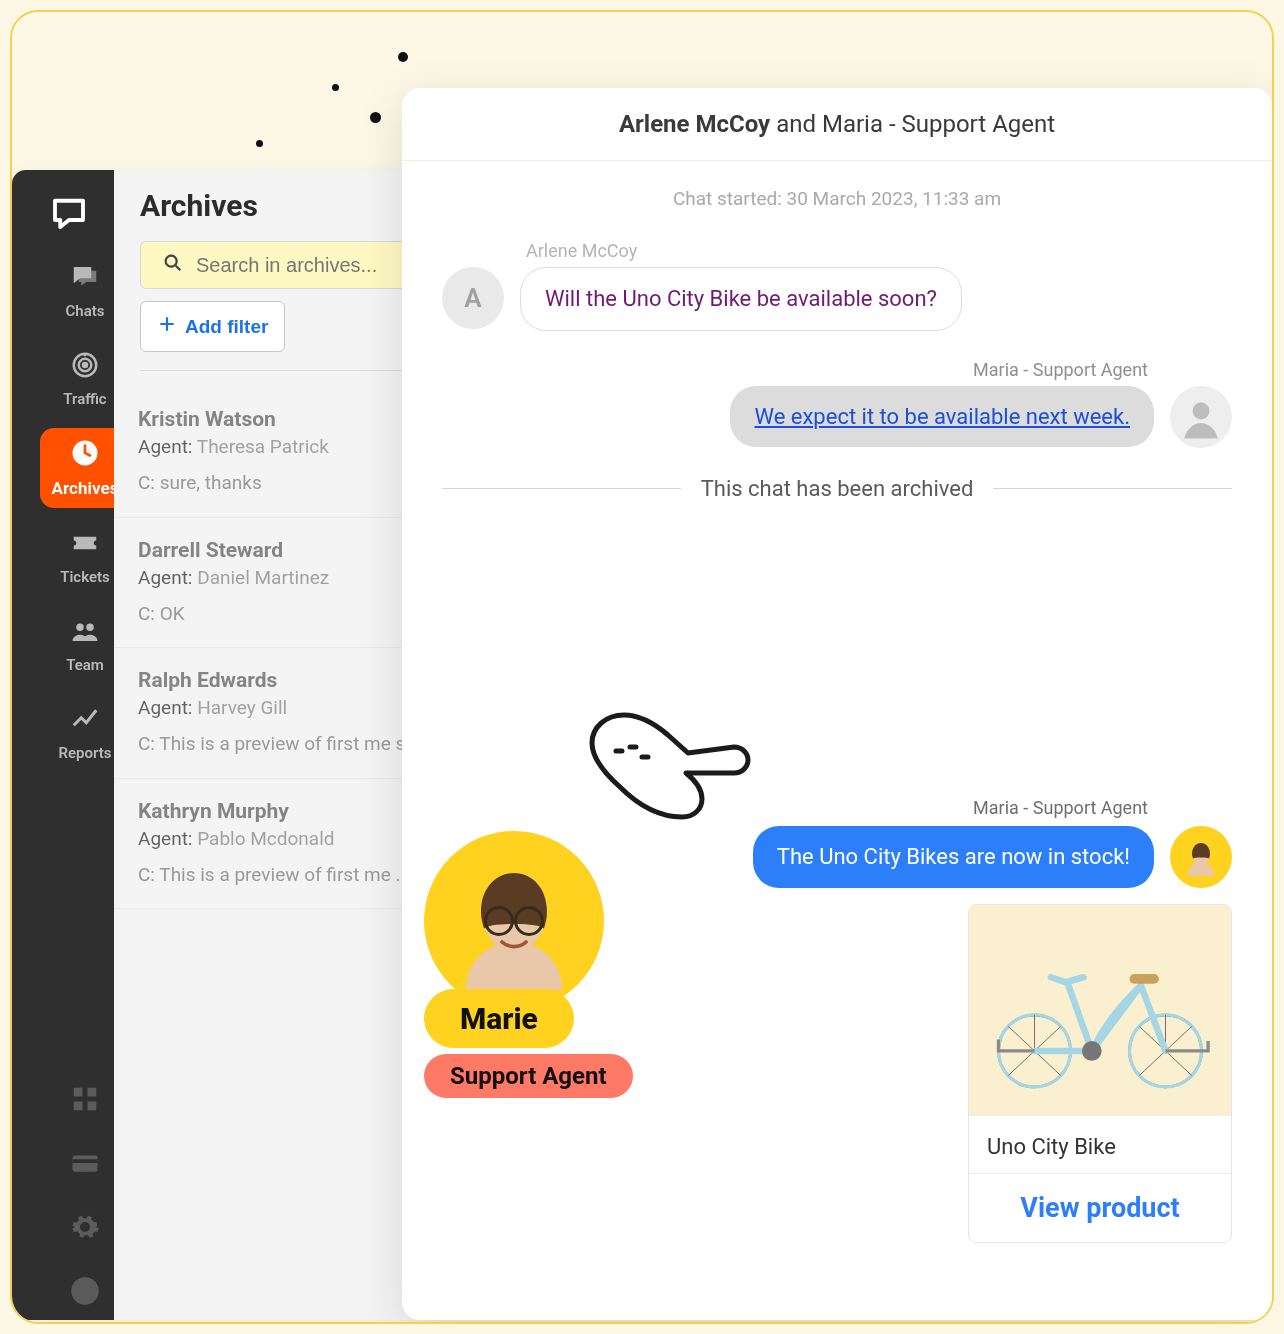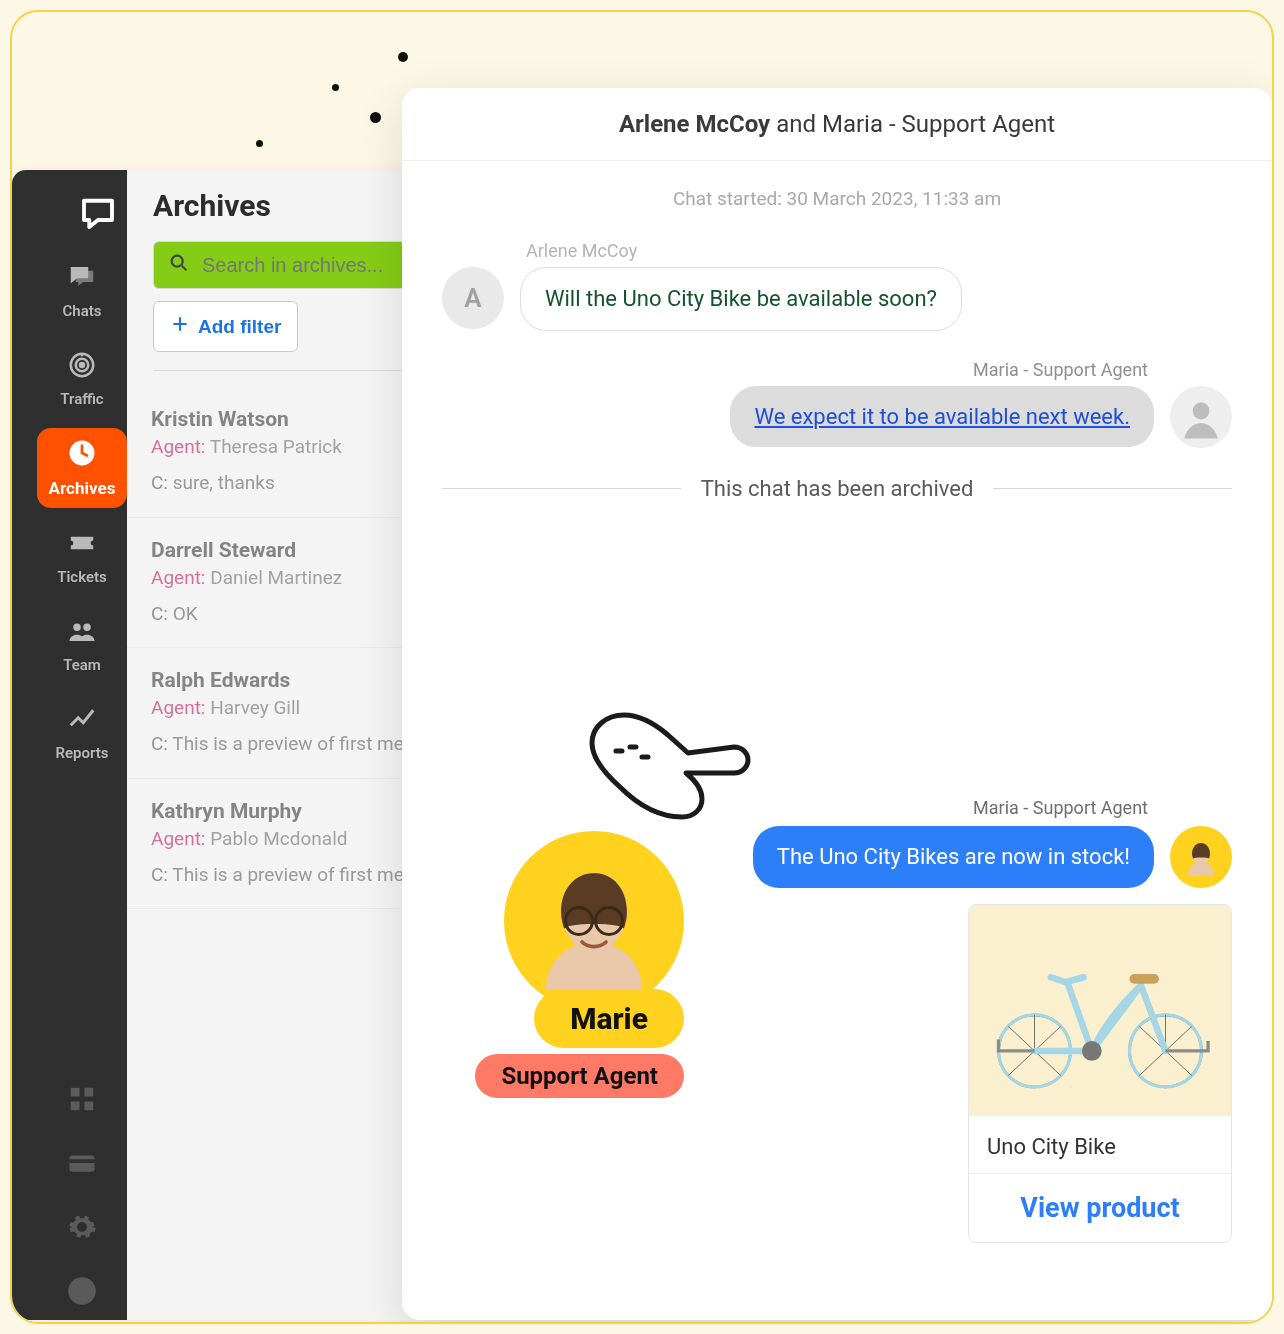--- a/index.html
+++ b/index.html
@@ -32,27 +32,28 @@
     top: 158px;
     width: 1264px;
     height: 1150px;
     background: #f4f4f4;
     border-radius: 14px;
     display: flex;
     overflow: hidden;
     box-shadow: 0 4px 20px rgba(0,0,0,0.06);
   }
   .sidebar {
-    width: 115px;
+    width: 102px;
     background: #2f2f2f;
     display: flex;
     flex-direction: column;
-    align-items: flex-end;
+    align-items: flex-start;
     padding-top: 14px;
     gap: 10px;
+    padding-left: 28px;
   }
   .logo-tile {
     width: 58px; height: 58px;
     display:flex; align-items:center; justify-content:center;
     color:#fff;
   }
   .nav-item {
     width: 90px;
     padding: 10px 2px 10px;
     display:flex; flex-direction:column; align-items:center;
@@ -75,22 +76,22 @@
     background: #f4f4f4;
     border-right: 1px solid #e5e5e5;
     display:flex; flex-direction:column;
   }
   .list-header {
     padding: 18px 26px 16px;
   }
   .list-header h2 { font-size: 30px; font-weight: 700; color:#2c2c2c; margin-bottom: 18px; }
   .search {
     display:flex; align-items:center;
-    background:#84cc16; border:1px solid #d9d9d9; border-radius:6px;
-    padding: 10px 14px; gap:12px;
+    background:#fef9c3; border:1px solid #d9d9d9; border-radius:6px;
+    padding: 10px 21px; gap:12px;
     margin-bottom: 12px;
   }
   .search svg { width:22px; height:22px; color:#444; }
   .search input {
     border:none; outline:none; font-size:20px; color:#555; width:100%;
     background:transparent;
   }
   .add-filter {
     display:inline-flex; align-items:center; gap:8px;
     background:#fff; border:1px solid #c9c9c9; border-radius:6px;
@@ -98,21 +99,21 @@
     color:#1a73e8; font-size:19px; font-weight:600;
     cursor:pointer;
   }
   .add-filter svg { width:20px; height:20px; stroke:#1a73e8; }
   .list-header-divider { height:1px; background:#dadada; margin-top:18px; }
 
   .chat-list { flex:1; overflow:auto; opacity:0.6; }
   .chat-item { padding: 20px 24px; border-bottom:1px solid #e3e3e3; }
   .chat-item .name { font-size:21px; font-weight:700; color:#3a3a3a; margin-bottom:4px; }
   .chat-item .agent-line { font-size:19px; color:#6b6b6b; margin-bottom:12px; }
-  .chat-item .agent-line .alabel { color:#be185d; }
+  .chat-item .agent-line .alabel { color:#000000; }
   .chat-item .preview { font-size:19px; color:#5d5d5d; line-height:1.4; max-height:52px; overflow:hidden;}
   .chat-item .preview .cp { color:#555; }
 
   
   .chat-panel {
     position: absolute;
     left: 390px;
     top: 76px;
     width: 870px;
     height: 1232px;
@@ -152,21 +153,21 @@
     overflow:hidden; flex:0 0 auto;
   }
   .avatar-yellow svg { width: 50px; height: 50px; }
   .bubble {
     border-radius: 26px;
     padding: 16px 24px;
     font-size: 22px;
     line-height:1.35;
     max-width: 560px;
   }
-  .bubble.outline { border:1px solid #ddd; background:#fff; color:#14532d; }
+  .bubble.outline { border:1px solid #ddd; background:#fff; color:#701a75; }
   .bubble.gray { background:#dcdcdc; color:#1d4ed8;text-decoration:underline; }
   .bubble.blue { background:#2d7ff9; color:#fff; }
 
   .archived-divider {
     display:flex; align-items:center; gap:20px; margin: 26px 0 18px;
     color:#5a5a5a; font-size:22px;
   }
   .archived-divider .line { flex:1; height:1px; background:#d6d6d6; }
 
   .open-chat-wrap { display:flex; justify-content:center; margin-bottom: 40px; }
@@ -182,21 +183,21 @@
 
   .hand-cursor {
     position:absolute;
     left: 182px; top: 546px;
   }
 
   .agent-card {
     position:absolute;
     left: 22px; top: 670px;
     width: 260px;
-    display:flex; flex-direction:column; align-items:flex-end;
+    display:flex; flex-direction:column; align-items:flex-start;
   }
   .agent-card .big-avatar {
     width: 180px; height: 180px; border-radius:50%;
     background:#ffd21f; display:flex; align-items:center; justify-content:center;
     overflow:hidden;
   }
   .agent-card .big-avatar svg { width:150px; height:150px; }
   .agent-card .name-pill {
     background:#ffd21f; color:#111; font-size:30px; font-weight:800;
     padding: 12px 36px; border-radius: 34px; margin-top:-22px;

